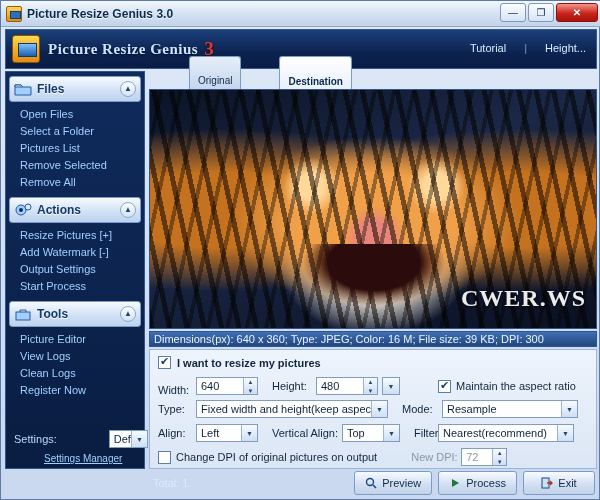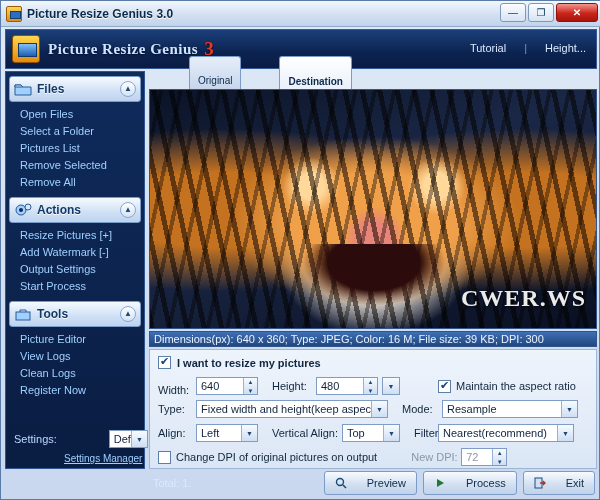--- a/index.html
+++ b/index.html
@@ -127,21 +127,21 @@
     white-space: nowrap;
   }
   .combo .arrow {
     position: absolute; right: 0; top: 0; width: 16px; height: 100%;
     background: linear-gradient(#f7fbff, #cfdef3); border-left: 1px solid #9ab3d4;
     display: flex; align-items: center; justify-content: center;
     font-size: 7px; color: #1b4878;
   }
   .settings-mgr {
     position: absolute; left: 38px; bottom: 4px; font-size: 10px;
-    color: #9fd0ff; text-decoration: underline; margin-left: 20px;
+    color: #9fd0ff; text-decoration: underline;
   }
 
   
   .tabs {
     position: absolute; left: 148px; top: 70px; width: 448px; height: 18px;
     display: flex; align-items: flex-end; gap: 2px; padding-left: 4px;
   }
   .tab {
     height: 16px; padding: 16px 8px; font-size: 10px; color: #0c2a4c;
     background: linear-gradient(#e6eef9, #c6d6ec);
@@ -245,21 +245,21 @@
   .bottom {
     position: absolute; left: 4px; bottom: 2px; width: 592px; height: 28px;
     display: flex; align-items: center;
   }
   .total { color: #dbe9ff; font-size: 11px; margin-left: 148px; }
   .btns { position: absolute; right: 2px; top: 2px; display: flex; gap: 6px; }
   .btn {
     height: 24px; min-width: 72px; padding: 0 10px;
     background: linear-gradient(#f8fbff, #d3e0f2 55%, #c2d2e9);
     border: 1px solid #7b9cc8; border-radius: 3px;
-    display: flex; align-items: center; justify-content: center; gap: 20px;
+    display: flex; align-items: center; justify-content: center; gap: 5px;
     font-size: 11px; color: #0e2c4c;
   }
   .btn .bi { width: 12px; height: 12px; flex: none; }
 </style>
 </head>
 <body>
 
 <div class="app">
 
   <div class="titlebar">

